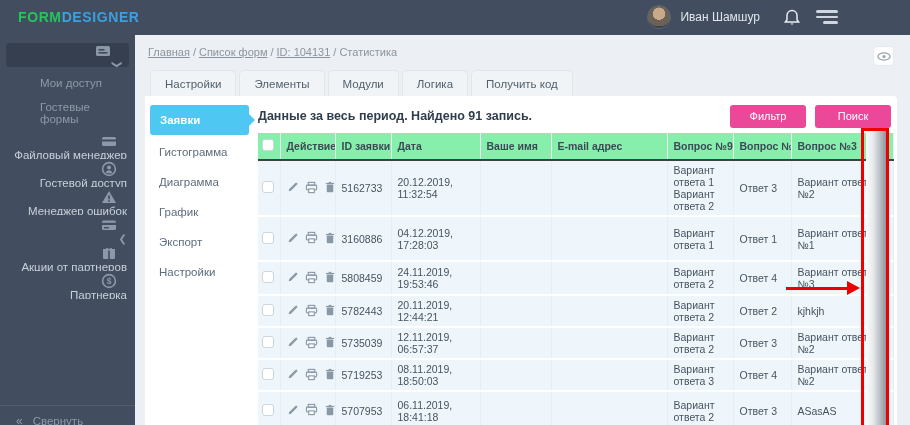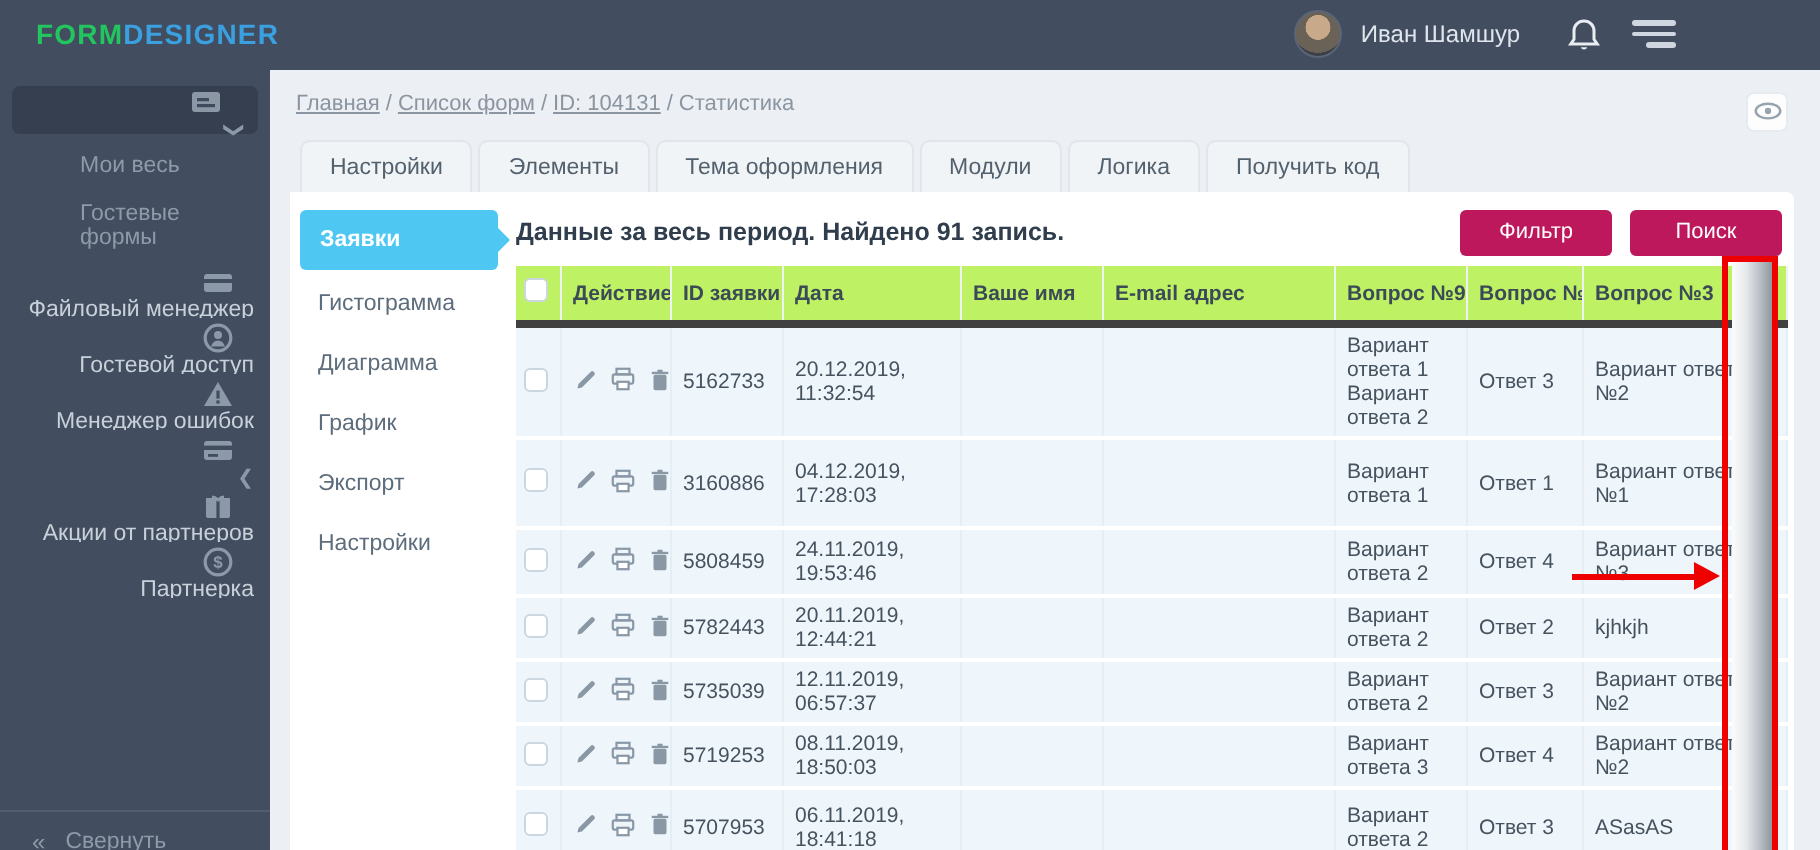--- a/index.html
+++ b/index.html
@@ -55,26 +55,26 @@
   .subnav-item { font-size:11.5px; color:#5d6d7c; padding:9px 0 9px 14px; cursor:pointer; }
   .subnav-item.active { position:relative; margin:9px 8px 2px 5px; padding:0; height:30px; line-height:30px; text-align:left;
     background:#4fc7f3; color:#ffffff; font-weight:bold; border-radius:3px; padding-left:10px; }
   .subnav-item.active::after { content:""; position:absolute; right:-6px; top:50%; margin-top:-6px;
     border-top:6px solid transparent; border-bottom:6px solid transparent; border-left:6px solid #4fc7f3; }
 
   
   .tregion { position:absolute; left:113px; top:0; width:635px; }
   .summary { position:absolute; left:0; top:13px; font-size:12.5px; font-weight:bold; color:#2f3d4c; }
   .btnrow { position:absolute; right:2px; top:9px; display:flex; gap:9px; }
-  .gbtn { width:76px; height:23px; background:#be185d; color:#fff; font-size:11px; border:none; border-radius:3px;
+  .gbtn { width:76px; height:23px; background:#ec4899; color:#fff; font-size:11px; border:none; border-radius:3px;
     text-align:center; line-height:23px; cursor:pointer; }
 
   table.grid { position:absolute; left:0; top:37px; width:635px; border-collapse:collapse; table-layout:fixed; font-size:10.5px; }
-  .grid th { background:#bef264; color:#3c4a57; font-weight:bold; text-align:left; padding:6px 4px 6px 6px;
-    border-bottom:4px solid #404040; border-right:1px solid #eef2f5; white-space:nowrap; overflow:hidden; }
+  .grid th { background:#86efac; color:#3c4a57; font-weight:bold; text-align:left; padding:6px 4px 6px 6px;
+    border-bottom:2px solid #404040; border-right:1px solid #eef2f5; white-space:nowrap; overflow:hidden; }
   .grid td { background:#eff6fb; color:#46535f; padding:3px 4px 3px 6px; vertical-align:middle;
     border-bottom:2px solid #ffffff; border-right:1px solid #e4eef5; overflow:hidden; }
   .grid tr td:first-child, .grid tr th:first-child { text-align:center; padding-left:2px; }
   .cb { width:12px; height:12px; border:1px solid #ccd6de; border-radius:3px; background:#fff; display:inline-block; cursor:pointer; }
   .acticons { display:flex; gap:6px; align-items:center; }
   .acticons svg { cursor:pointer; }
   .redact { height:6px; border-radius:2px; filter:blur(2px); }
   .redact.nm { background:#9aa6b0; } .redact.em { background:#7fc4ee; }
   tr.r1 td{height:46px;} tr.r2 td{height:45px;} tr.r3 td{height:34px;} tr.r4 td{height:24px;}
   tr.r5 td{height:27px;} tr.r6 td{height:27px;} tr.r7 td{height:39px;}
@@ -119,21 +119,21 @@
   <div id="sidebar-items">
       <div class="side-item parent-active">
         <span class="ic"><svg viewBox="0 0 16 16" width="16" height="16">
             <rect x="1" y="3" width="14" height="10" rx="1.5" fill="#9aa7b5"></rect>
             <rect x="3.5" y="6" width="6" height="1.6" fill="#424d5f"></rect>
             <rect x="3.5" y="9" width="9" height="1.6" fill="#424d5f"></rect>
           </svg></span>
         <span class="lbl">Формы</span>
         <span class="chev" style="transform: rotate(90deg); display: inline-block;">❯</span>
       </div>
-      <div class="side-sub">Мои весь</div>
+      <div class="side-sub">Мои доступ</div>
       <div class="side-sub">Гостевые формы</div>
       <div class="side-item">
         <span class="ic"><svg viewBox="0 0 16 16" width="16" height="16">
             <rect x="1" y="4" width="14" height="9" rx="1.5" fill="#9aa7b5"></rect>
             <rect x="1" y="6.5" width="14" height="2" fill="#424d5f"></rect>
           </svg></span>
         <span class="lbl">Файловый менеджер</span>
       </div>
       <div class="side-item">
         <span class="ic"><svg viewBox="0 0 16 16" width="16" height="16">
@@ -189,21 +189,20 @@
     <svg viewBox="0 0 16 10" width="14" height="9">
         <ellipse cx="8" cy="5" rx="7" ry="4.2" fill="none" stroke="#97a3af" stroke-width="1.4"></ellipse>
         <circle cx="8" cy="5" r="1.8" fill="#97a3af"></circle>
       </svg>
   </span>
 </div>
 
 <div class="tabs" id="tabs">
     <div class="tab"><span>Настройки</span></div>
     <div class="tab"><span>Элементы</span></div>
-    <div class="tab"><span>Тема оформления</span></div>
     <div class="tab"><span>Модули</span></div>
     <div class="tab"><span>Логика</span></div>
     <div class="tab"><span>Получить код</span></div>
   </div>
 
 <div class="card">
   <div class="subnav" id="subnav">
       <div class="subnav-item active">Заявки</div>
       <div class="subnav-item">Гистограмма</div>
       <div class="subnav-item">Диаграмма</div>

